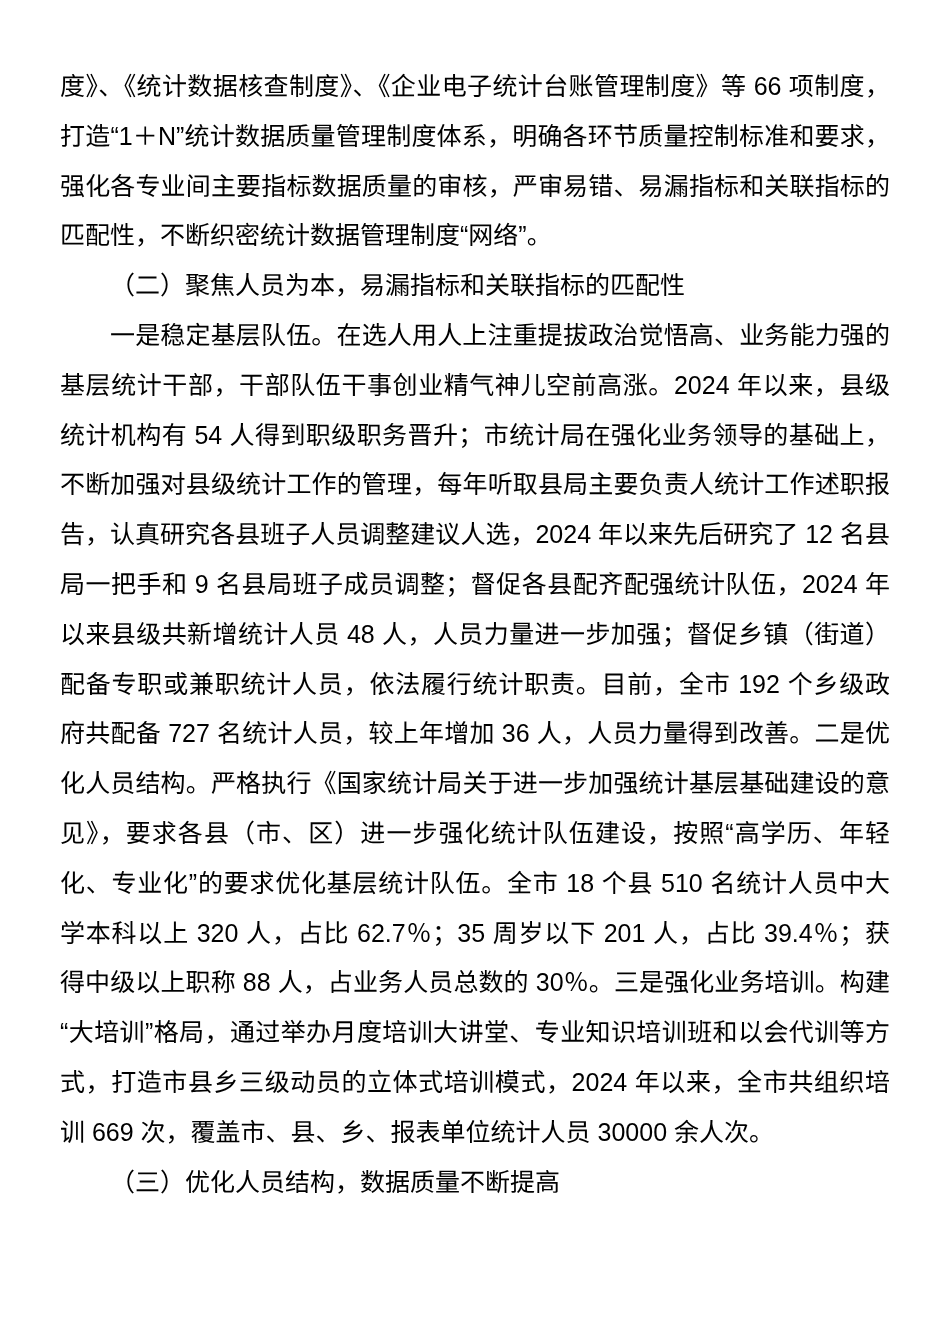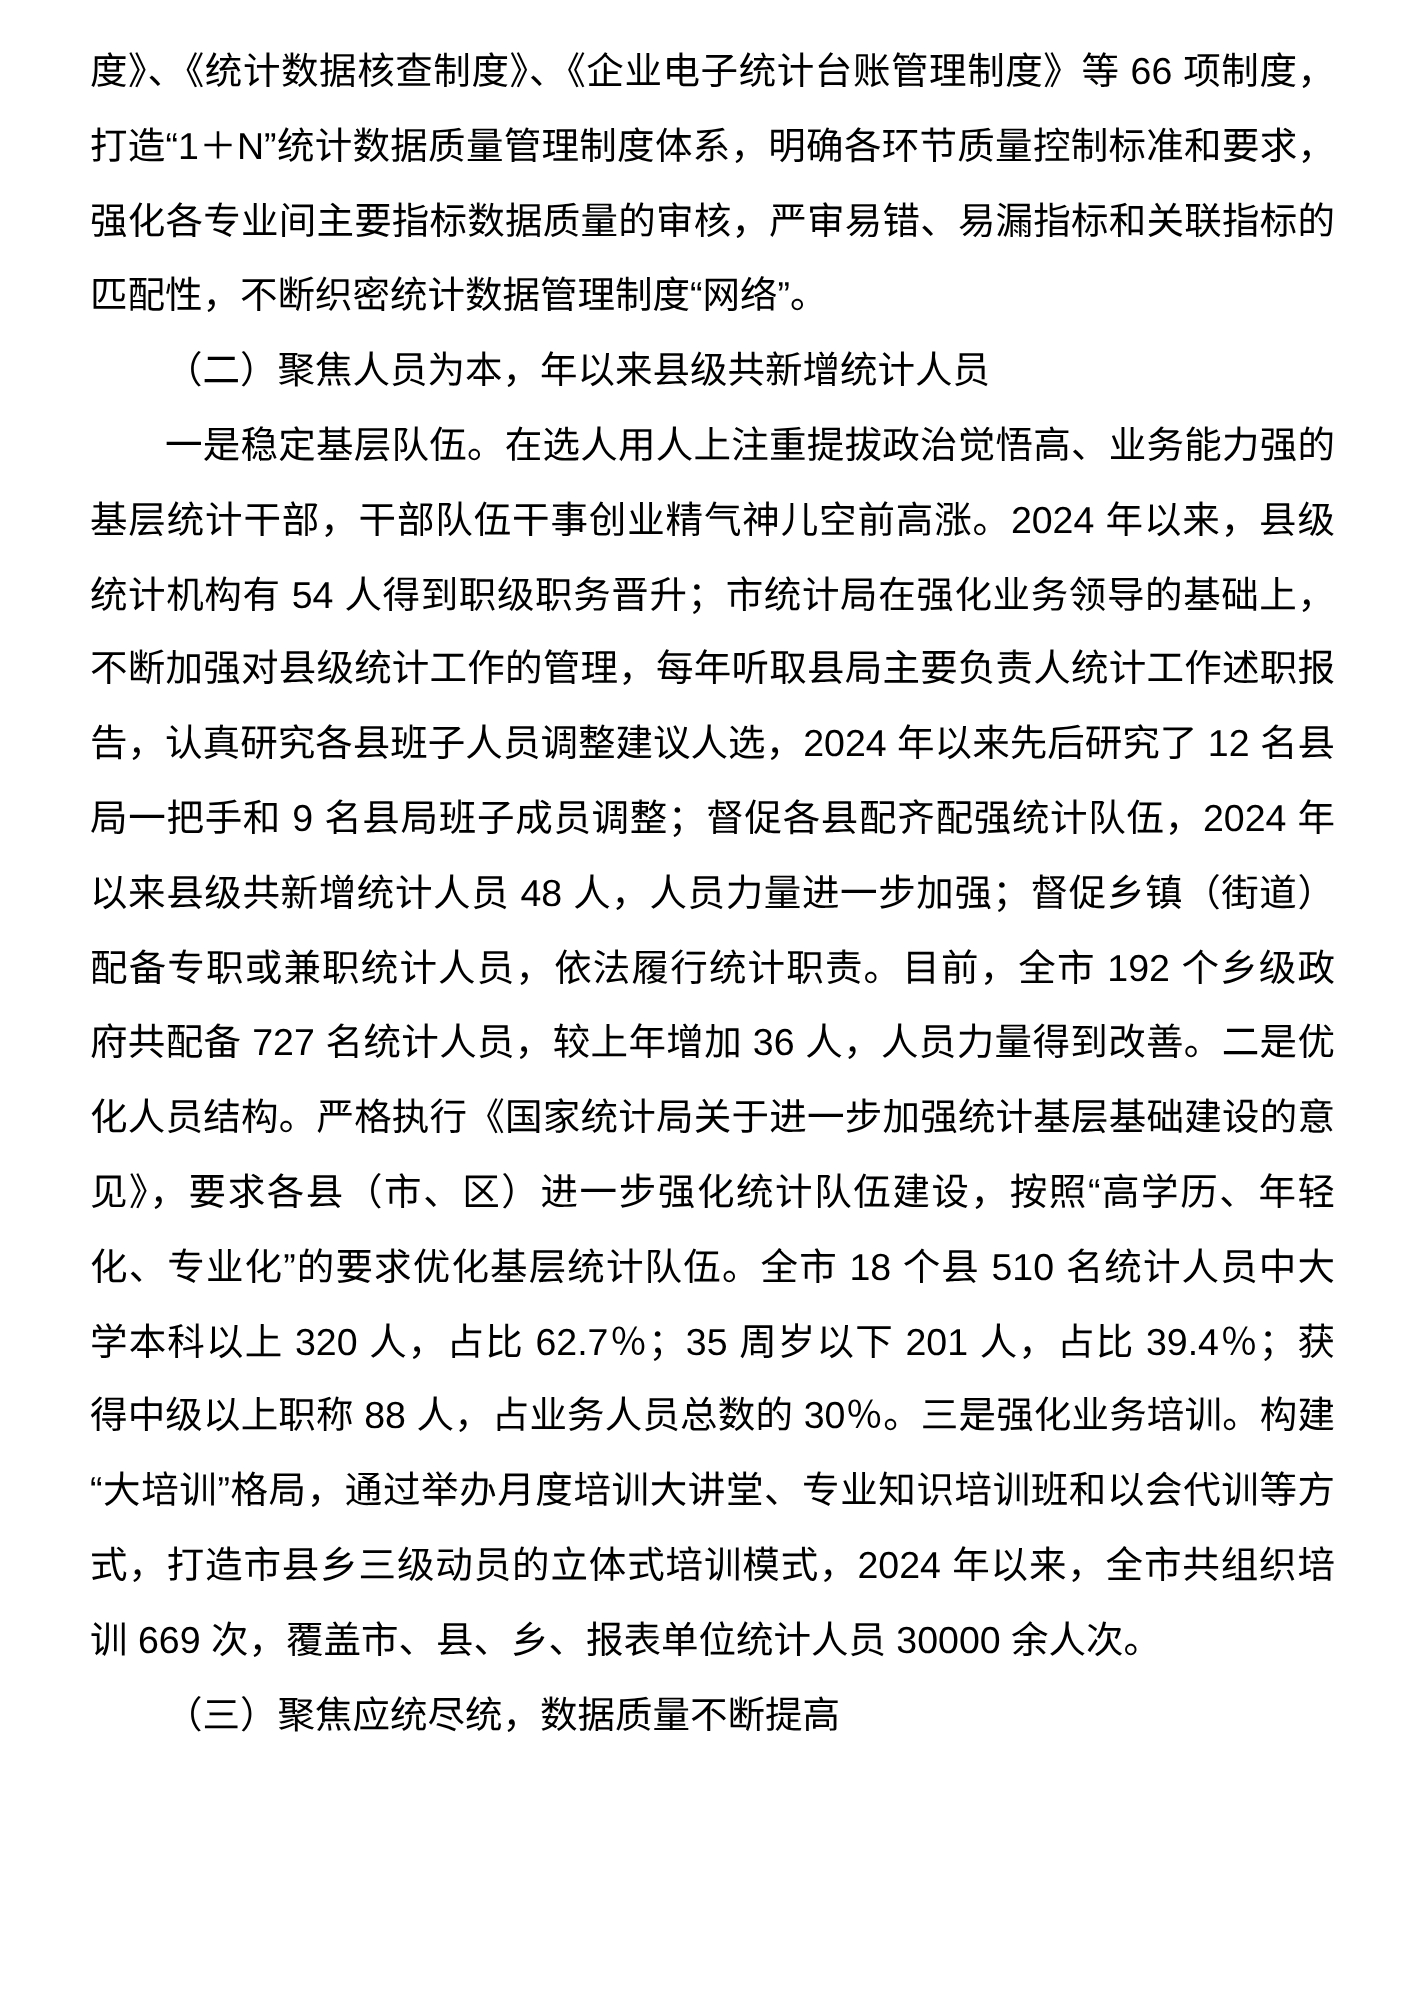--- a/index.html
+++ b/index.html
@@ -9,21 +9,21 @@
   body {
     width: 950px;
     height: 1344px;
     background: #ffffff;
     overflow: hidden;
   }
   .page {
     box-sizing: border-box;
     width: 950px;
     height: 1344px;
-    padding: 24px 60px 0 60px;
+    padding: 62px 60px 0 60px;
     background: #ffffff;
   }
   .doc p {
     margin: 0;
     padding: 0;
     font-family: "Liberation Sans", "DejaVu Sans", sans-serif;
     font-size: 25px;
     line-height: 49.8px;
     color: #000000;
     text-align: justify;
@@ -35,17 +35,17 @@
   .doc b {
     font-weight: normal;
   }
 </style>
 </head>
 <body>
 
 <div class="page">
   <div class="doc">
       <p class=""><span>度》、《统计数据核查制度》、《企业电子统计台账管理制度》等 66 项制度，打造“1＋N”统计数据质量管理制度体系，明确各环节质量控制标准和要求，强化各专业间主要指标数据质量的审核，严审易错、易漏指标和关联指标的匹配性，不断织密统计数据管理制度“网络”。</span></p>
-      <p class="indent"><span>（二）聚焦人员为本，年以来县级共新增统计人员</span></p>
+      <p class="indent"><span>（二）聚焦人员为本，易漏指标和关联指标的匹配性</span></p>
       <p class="indent"><b>一是</b><span>稳定基层队伍。在选人用人上注重提拔政治觉悟高、业务能力强的基层统计干部，干部队伍干事创业精气神儿空前高涨。2024 年以来，县级统计机构有 54 人得到职级职务晋升；市统计局在强化业务领导的基础上，不断加强对县级统计工作的管理，每年听取县局主要负责人统计工作述职报告，认真研究各县班子人员调整建议人选，2024 年以来先后研究了 12 名县局一把手和 9 名县局班子成员调整；督促各县配齐配强统计队伍，2024 年以来县级共新增统计人员 48 人，人员力量进一步加强；督促乡镇（街道）配备专职或兼职统计人员，依法履行统计职责。目前，全市 192 个乡级政府共配备 727 名统计人员，较上年增加 36 人，人员力量得到改善。</span><b>二是</b><span>优化人员结构。严格执行《国家统计局关于进一步加强统计基层基础建设的意见》，要求各县（市、区）进一步强化统计队伍建设，按照“高学历、年轻化、专业化”的要求优化基层统计队伍。全市 18 个县 510 名统计人员中大学本科以上 320 人，占比 62.7％；35 周岁以下 201 人，占比 39.4％；获得中级以上职称 88 人，占业务人员总数的 30％。</span><b>三是</b><span>强化业务培训。构建“大培训”格局，通过举办月度培训大讲堂、专业知识培训班和以会代训等方式，打造市县乡三级动员的立体式培训模式，2024 年以来，全市共组织培训 669 次，覆盖市、县、乡、报表单位统计人员 30000 余人次。</span></p>
-      <p class="indent"><span>（三）聚焦应统尽统，数据质量不断提高</span></p>
+      <p class="indent"><span>（三）优化人员结构，数据质量不断提高</span></p>
     </div>
 </div>
 
 </body></html>

